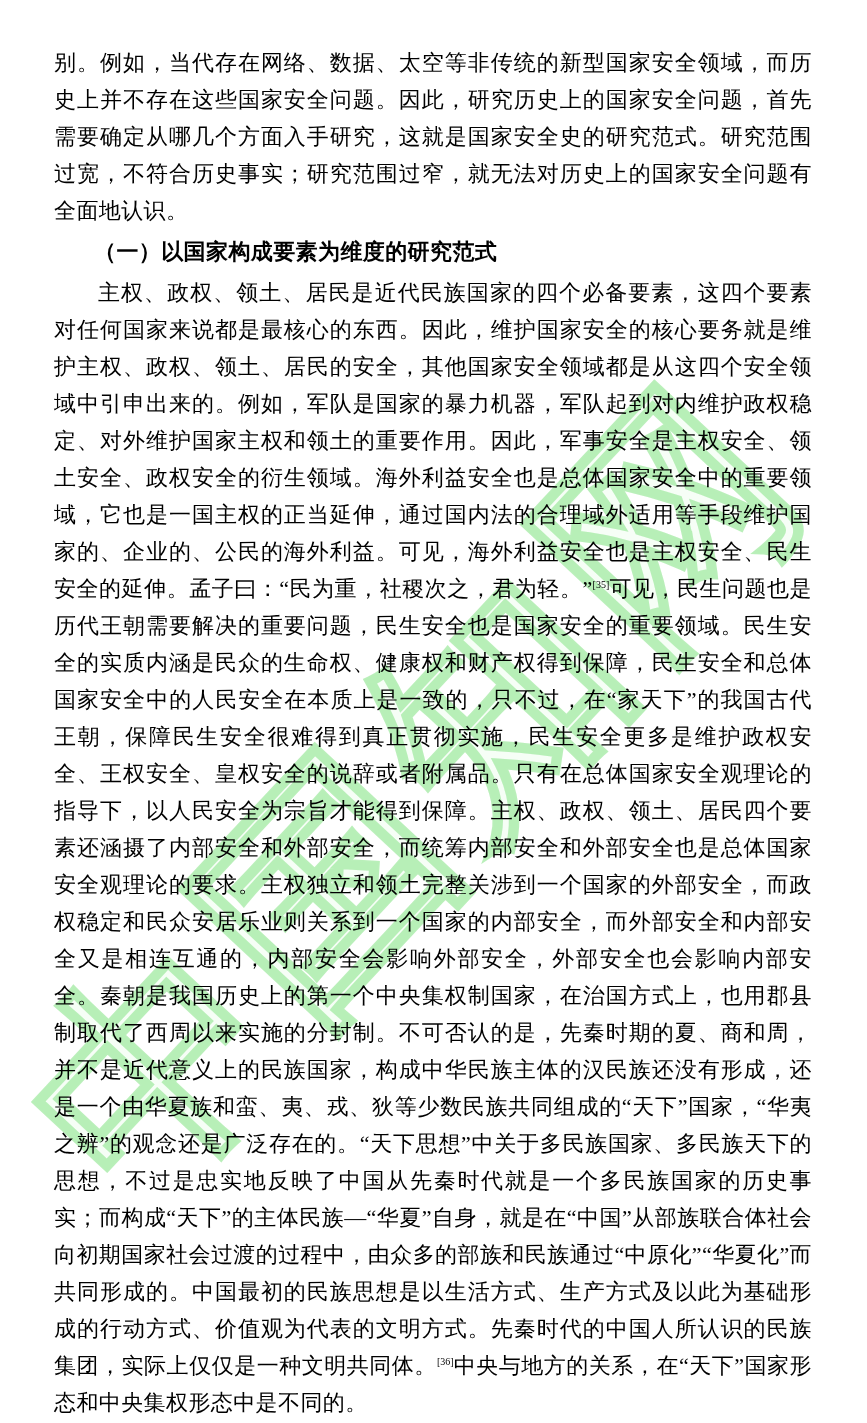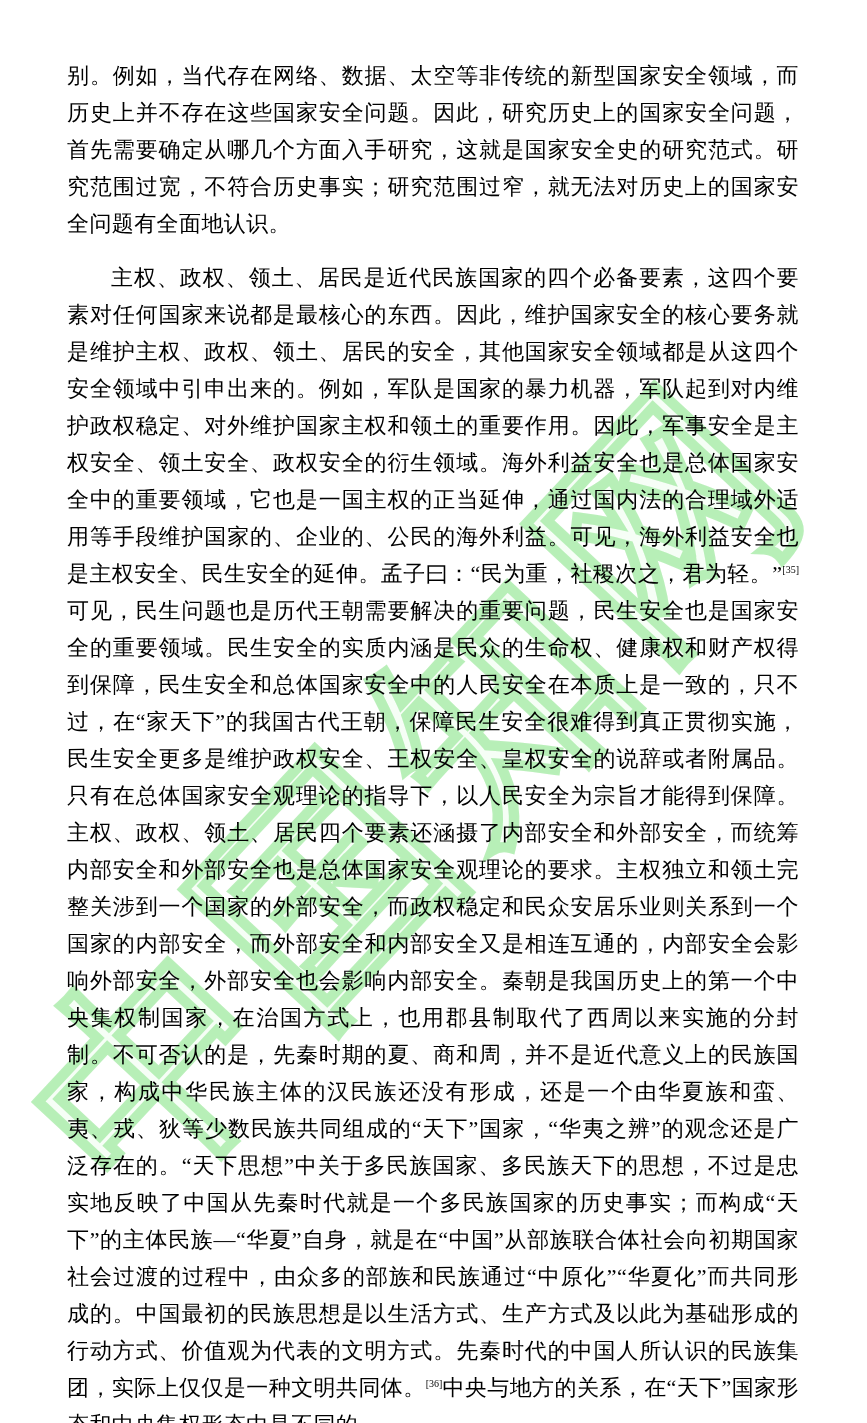--- a/index.html
+++ b/index.html
@@ -42,21 +42,21 @@
     top: 40px;
     width: 766px;
     z-index: 1;
     font-size: 22px;
     line-height: 37px;
     letter-spacing: 0.4px;
     text-align: justify;
     text-justify: inter-ideograph;
   }
   .content p {
-    margin: 17px;
+    margin: 4px;
     padding: 0;
   }
   .para-continued {
     text-indent: 0;
   }
   .section-heading {
     margin: 0;
     padding: 0;
     margin-left: 44px;
     font-family: "Liberation Sans", "DejaVu Sans", sans-serif;
@@ -90,19 +90,20 @@
 <body>
 
 <div class="page">
 
   <div class="watermark">中国知网</div>
 
   <div class="content">
 
     <p class="para-continued">别。例如，当代存在网络、数据、太空等非传统的新型国家安全领域，而历史上并不存在这些国家安全问题。因此，研究历史上的国家安全问题，首先需要确定从哪几个方面入手研究，这就是国家安全史的研究范式。研究范围过宽，不符合历史事实；研究范围过窄，就无法对历史上的国家安全问题有全面地认识。</p>
 
+    <h3 class="section-heading">（一）以国家构成要素为维度的研究范式</h3>
 
     <p class="para-body"><span>主权、政权、领土、居民是近代民族国家的四个必备要素，这四个要素对任何国家来说都是最核心的东西。因此，维护国家安全的核心要务就是维护主权、政权、领土、居民的安全，其他国家安全领域都是从这四个安全领域中引申出来的。例如，军队是国家的暴力机器，军队起到对内维护政权稳定、对外维护国家主权和领土的重要作用。因此，军事安全是主权安全、领土安全、政权安全的衍生领域。海外利益安全也是总体国家安全中的重要领域，它也是一国主权的正当延伸，通过国内法的合理域外适用等手段维护国家的、企业的、公民的海外利益。可见，海外利益安全也是主权安全、民生安全的延伸。孟子曰：“民为重，社稷次之，君为轻。”</span><sup class="fn">[35]</sup><span>可见，民生问题也是历代王朝需要解决的重要问题，民生安全也是国家安全的重要领域。民生安全的实质内涵是民众的生命权、健康权和财产权得到保障，民生安全和总体国家安全中的人民安全在本质上是一致的，只不过，在“家天下”的我国古代王朝，保障民生安全很难得到真正贯彻实施，民生安全更多是维护政权安全、王权安全、皇权安全的说辞或者附属品。只有在总体国家安全观理论的指导下，以人民安全为宗旨才能得到保障。主权、政权、领土、居民四个要素还涵摄了内部安全和外部安全，而统筹内部安全和外部安全也是总体国家安全观理论的要求。主权独立和领土完整关涉到一个国家的外部安全，而政权稳定和民众安居乐业则关系到一个国家的内部安全，而外部安全和内部安全又是相连互通的，内部安全会影响外部安全，外部安全也会影响内部安全。秦朝是我国历史上的第一个中央集权制国家，在治国方式上，也用郡县制取代了西周以来实施的分封制。不可否认的是，先秦时期的夏、商和周，并不是近代意义上的民族国家，构成中华民族主体的汉民族还没有形成，还是一个由华夏族和蛮、夷、戎、狄等少数民族共同组成的“天下”国家，“华夷之辨”的观念还是广泛存在的。“天下思想”中关于多民族国家、多民族天下的思想，不过是忠实地反映了中国从先秦时代就是一个多民族国家的历史事实；而构成“天下”的主体民族—“华夏”自身，就是在“中国”从部族联合体社会向初期国家社会过渡的过程中，由众多的部族和民族通过“中原化”“华夏化”而共同形成的。中国最初的民族思想是以生活方式、生产方式及以此为基础形成的行动方式、价值观为代表的文明方式。先秦时代的中国人所认识的民族集团，实际上仅仅是一种文明共同体。</span><sup class="fn">[36]</sup><span>中央与地方的关系，在“天下”国家形态和中央集权形态中是不同的。</span></p>
 
   </div>
 
 
 </div>
 
 </body></html>

